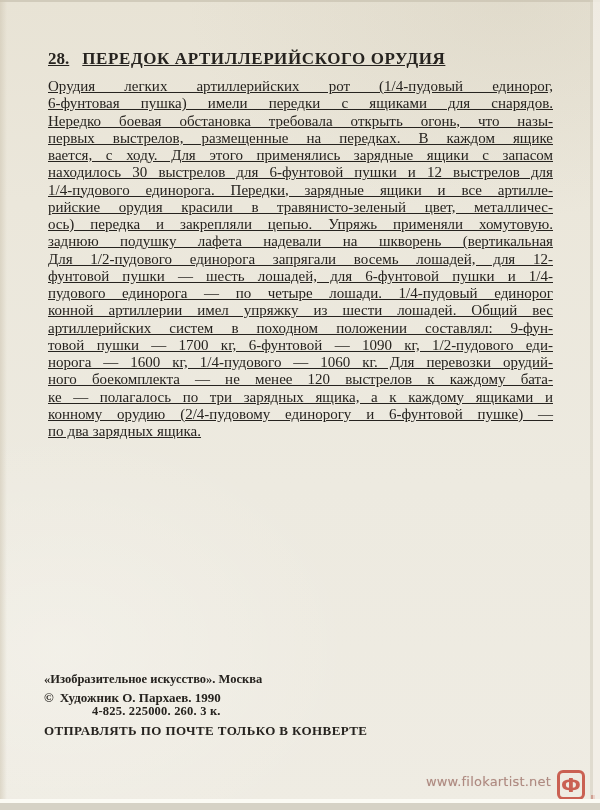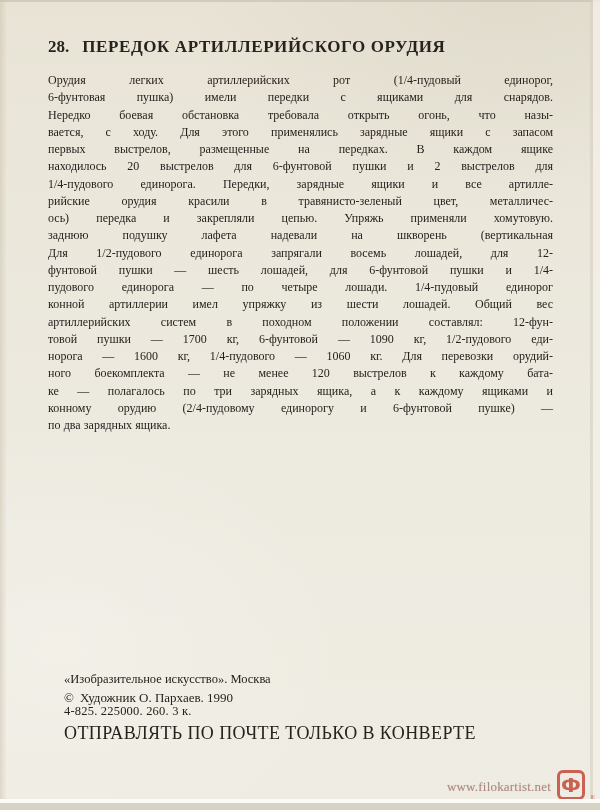--- a/index.html
+++ b/index.html
@@ -18,56 +18,55 @@
   }
   
   .edge-top{position:absolute;top:0;left:0;right:0;height:2px;background:#c9c3b2;opacity:.75;}
   .edge-left{position:absolute;top:0;left:0;width:7px;height:100%;
     background:linear-gradient(90deg,rgba(205,196,176,.55),rgba(205,196,176,0));}
   .edge-right-line{position:absolute;top:0;right:7px;width:3px;height:100%;background:#d4cec0;opacity:.55;}
   .edge-right-light{position:absolute;top:0;right:0;width:7px;height:100%;background:#f2efe7;opacity:.8;}
   .edge-bottom-white{position:absolute;left:0;right:0;bottom:7px;height:4px;background:#fbfaf4;}
   .edge-bottom-gray{position:absolute;left:0;right:0;bottom:0;height:7px;background:#d6d2c6;}
 
-  .content{position:relative;padding:0 47px 0 48px;}
+  .content{position:relative;padding:12px 47px 0 48px;text-decoration:underline;}
 
   .title-row{
     margin:0;padding-top:37px;
     font-size:17px;font-weight:600;
     letter-spacing:.6px;
     white-space:nowrap;
   }
   .title-num{margin-right:13px;letter-spacing:0;}
 
-  .body-text{margin-top:15px;font-size:12px;line-height:17.25px;}
+  .body-text{margin-top:9px;font-size:15px;line-height:17.25px;}
   .body-line{
     text-align:justify;
     text-align-last:justify;
     white-space:normal;
     word-spacing:.02em;
   }
   .body-line.last{text-align-last:left;}
 
-  .abs{position:absolute;left:64px;}
+  .abs{position:absolute;left:44px;font-weight:bold;}
   .publisher{top:672px;font-size:12.5px;}
   .artist{top:690px;font-size:13px;text-align:center;}
   .copyright-sign{margin-right:6px;}
-  .print-code{top:704px;font-size:12.5px;letter-spacing:.2px;}
-  .postal{top:723px;font-size:18px;letter-spacing:.4px;white-space:nowrap;text-align:center;}
+  .print-code{top:704px;font-size:12.5px;letter-spacing:.2px;margin-left:48px;}
+  .postal{top:723px;font-size:13px;letter-spacing:.4px;white-space:nowrap;text-align:center;}
 
   .watermark{
     position:absolute;right:5px;bottom:10px;
     display:flex;align-items:flex-end;gap:6px;
     font-family:"DejaVu Sans","Liberation Sans",sans-serif;
   }
   .watermark-url{
     font-size:13px;color:#a88077;opacity:.9;
-    margin-bottom:5px;letter-spacing:.2px;
+    margin-bottom:11px;letter-spacing:.2px;
     text-shadow:0 0 1px rgba(168,128,119,.4);
-    font-family:Liberation Serif, serif;
   }
   .watermark-logo{
     width:22px;height:24px;
     border:3px solid #c4493b;border-radius:6px;
     color:#c4493b;
     display:flex;align-items:center;justify-content:center;
     font-size:20px;font-weight:bold;line-height:1;
     opacity:.85;
   }
   .logo-dot{width:4px;height:4px;background:#c4493b;opacity:.8;margin-bottom:1px;}
@@ -77,32 +76,32 @@
 
 <div class="card">
 
   <div class="content">
     <h1 class="title-row"><span class="title-num">28.</span><span>ПЕРЕДОК АРТИЛЛЕРИЙСКОГО ОРУДИЯ</span></h1>
 
     <div class="body-text">
         <div class="body-line">Орудия легких артиллерийских рот (1/4-пудовый единорог,</div>
         <div class="body-line">6-фунтовая пушка) имели передки с ящиками для снарядов.</div>
         <div class="body-line">Нередко боевая обстановка требовала открыть огонь, что назы-</div>
+        <div class="body-line">первых выстрелов, размещенные на передках. В каждом ящике</div>
         <div class="body-line">вается, с ходу. Для этого применялись зарядные ящики с запасом</div>
-        <div class="body-line">первых выстрелов, размещенные на передках. В каждом ящике</div>
-        <div class="body-line">находилось 20 выстрелов для 6-фунтовой пушки и 2 выстрелов для</div>
+        <div class="body-line">находилось 30 выстрелов для 6-фунтовой пушки и 12 выстрелов для</div>
         <div class="body-line">1/4-пудового единорога. Передки, зарядные ящики и все артилле-</div>
         <div class="body-line">рийские орудия красили в травянисто-зеленый цвет, металличес-</div>
         <div class="body-line">ось) передка и закрепляли цепью. Упряжь применяли хомутовую.</div>
         <div class="body-line">заднюю подушку лафета надевали на шкворень (вертикальная</div>
         <div class="body-line">Для 1/2-пудового единорога запрягали восемь лошадей, для 12-</div>
         <div class="body-line">фунтовой пушки — шесть лошадей, для 6-фунтовой пушки и 1/4-</div>
         <div class="body-line">пудового единорога — по четыре лошади. 1/4-пудовый единорог</div>
         <div class="body-line">конной артиллерии имел упряжку из шести лошадей. Общий вес</div>
-        <div class="body-line">артиллерийских систем в походном положении составлял: 12-фун-</div>
+        <div class="body-line">артиллерийских систем в походном положении составлял: 9-фун-</div>
         <div class="body-line">товой пушки — 1700 кг, 6-фунтовой — 1090 кг, 1/2-пудового еди-</div>
         <div class="body-line">норога — 1600 кг, 1/4-пудового — 1060 кг. Для перевозки орудий-</div>
         <div class="body-line">ного боекомплекта — не менее 120 выстрелов к каждому бата-</div>
         <div class="body-line">ке — полагалось по три зарядных ящика, а к каждому ящиками и</div>
         <div class="body-line">конному орудию (2/4-пудовому единорогу и 6-фунтовой пушке) —</div>
         <div class="body-line last">по два зарядных ящика.</div>
       </div>
   </div>
 
   <div class="abs publisher">«Изобразительное искусство». Москва</div>

